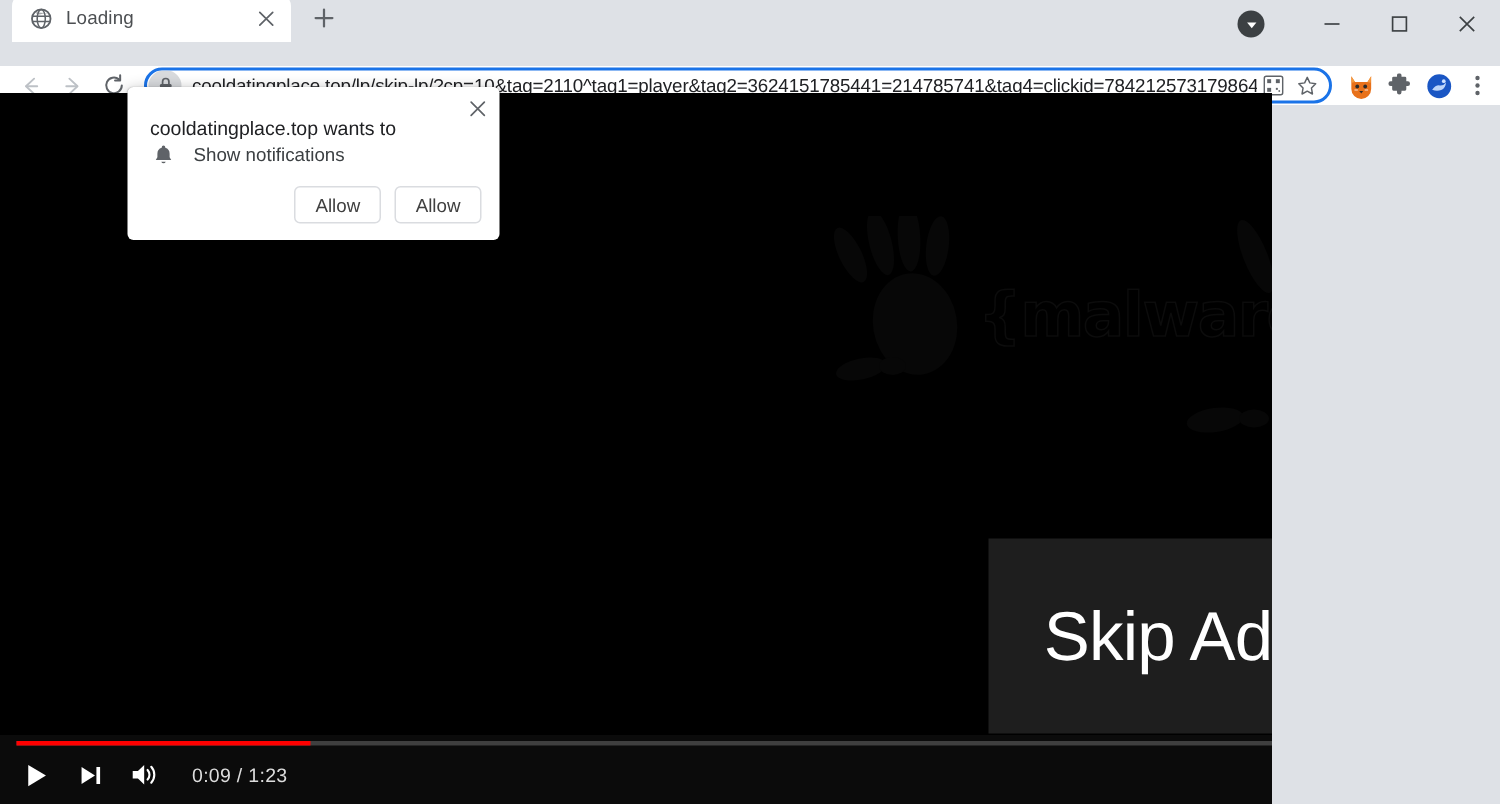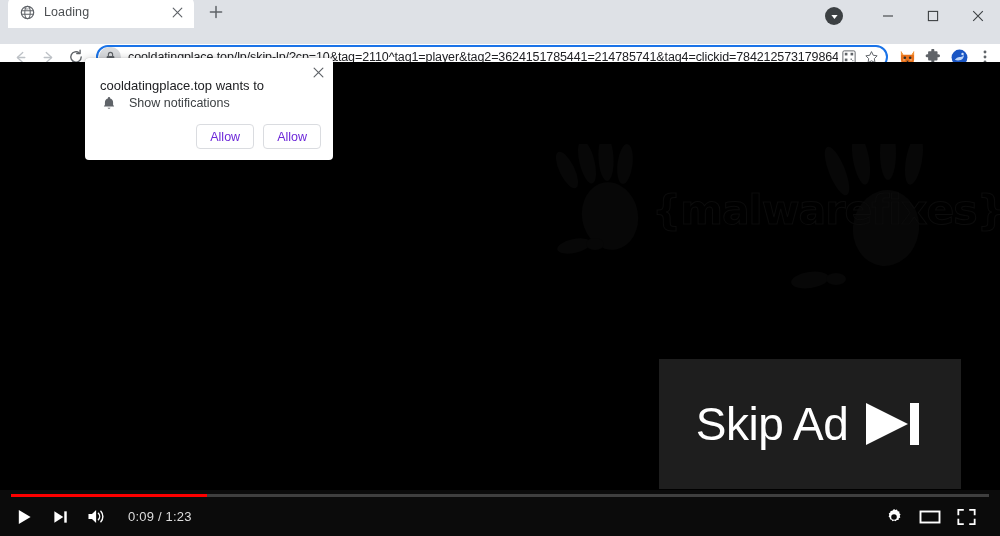--- a/index.html
+++ b/index.html
@@ -145,21 +145,21 @@
   }
   .ext-icon {
     width:26px; height:24px;
     display:flex; align-items:center; justify-content:center;
     cursor:pointer;
   }
 
   
   #page-content {
     position:absolute; left:0; top:62px;
-    width:1000px; height:474px;
+    width:848px; height:474px;
     background:#be185d;
     overflow:hidden;
   }
   #video-stage {
     position:absolute; inset:0;
     background:#000000;
   }
   #watermark {
     position:absolute;
     left:548px; top:82px;
@@ -294,21 +294,21 @@
     display:flex; align-items:center;
     gap:9px;
   }
   .perm-btn {
     height:25px;
     min-width:55px;
     padding:0 13px;
     border:1px solid #dadce0;
     border-radius:4px;
     background:#ffffff;
-    color:#6d28d9;
+    color:#404040;
     font-size:12.5px;
     font-family:"Liberation Sans", sans-serif;
     display:flex; align-items:center; justify-content:center;
     cursor:pointer;
     white-space:nowrap;
   }
 </style>
 </head>
 <body>
 

